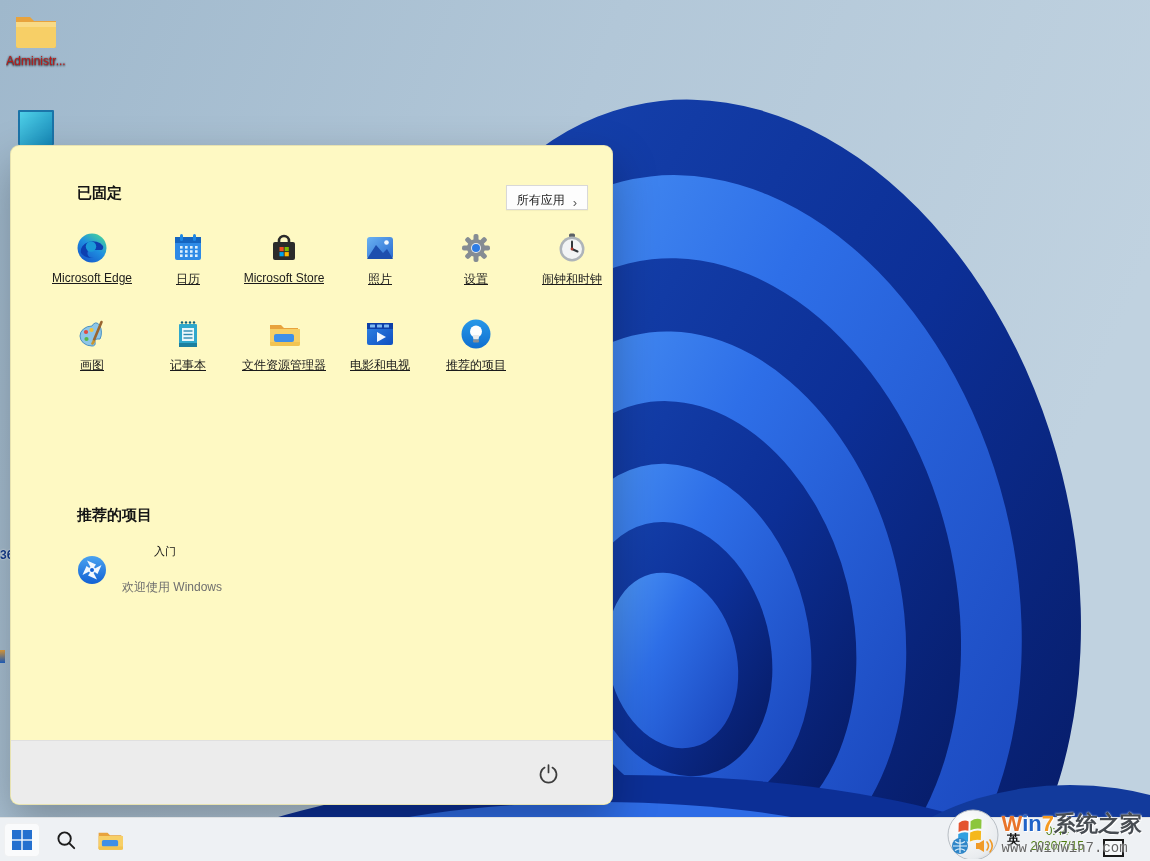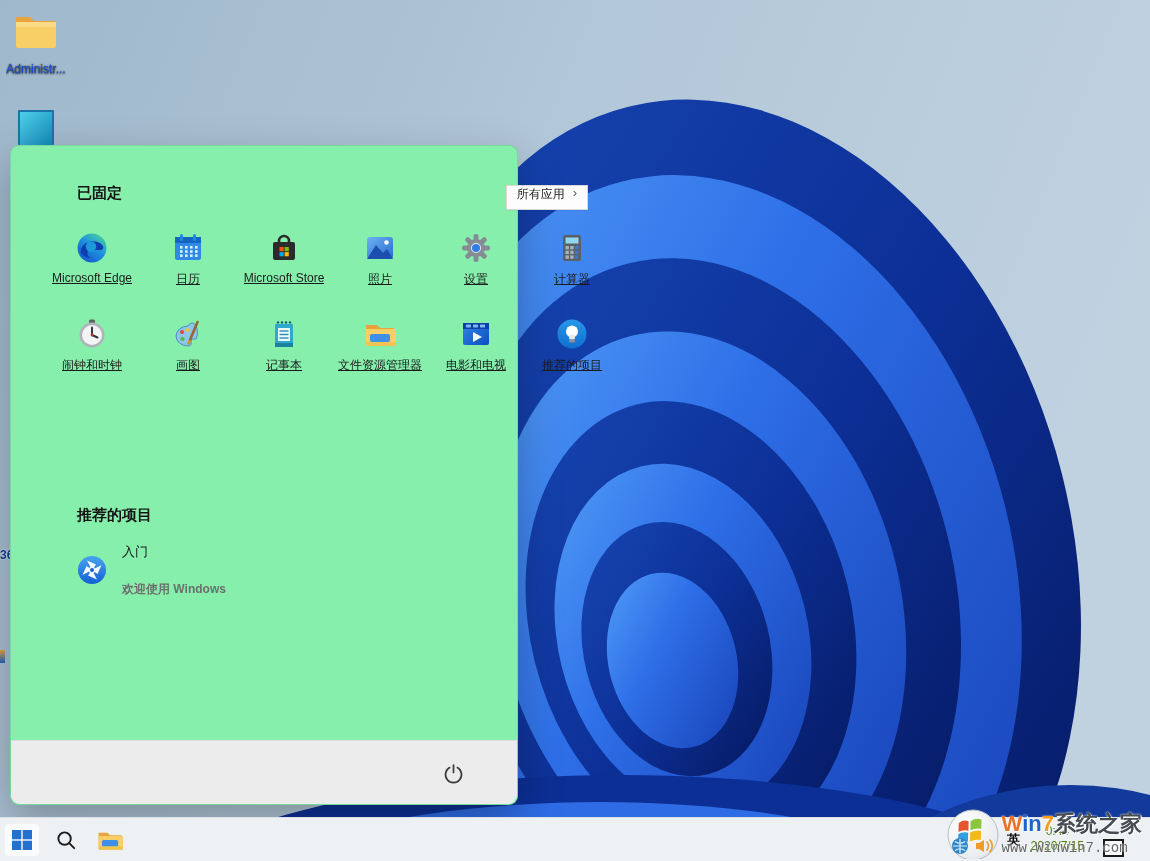--- a/index.html
+++ b/index.html
@@ -11,42 +11,42 @@
     color:#1b1b1b;
   }
   svg { display:block; }
 
   
   #wallpaper { position:absolute; inset:0; z-index:0; }
 
   
   .desktop-icon { position:absolute; width:72px; display:flex; flex-direction:column; align-items:center; z-index:1; cursor:pointer; }
   .desktop-icon .dlabel {
-    margin-top:12px; font-size:12px; color:#1d4ed8; text-align:left;
+    margin-top:4px; font-size:12px; color:#b91c1c; text-align:left;
     text-shadow:0 1px 2px rgba(0,0,0,.85), 0 0 2px rgba(0,0,0,.6);
     white-space:nowrap; max-width:72px; overflow:hidden;
   }
   #desktop-icon-2 { z-index:1; }
   .edge-frag { position:absolute; z-index:1; font-size:12px; font-weight:bold;
     color:#123a8c; text-shadow:0 0 2px #ffffff; overflow:hidden; }
 
   
   #start-menu {
-    position:absolute; left:10px; top:145px; width:508px; height:660px;
-    background:#86efac; border:1px solid rgba(0,0,0,.09); border-radius:9px;
+    position:absolute; left:10px; top:145px; width:603px; height:660px;
+    background:#fef9c3; border:1px solid rgba(0,0,0,.09); border-radius:9px;
     box-shadow:0 18px 45px rgba(0,0,0,.28); z-index:5;
   }
   .section-header { position:absolute; font-size:15px; font-weight:bold; color:#151515; }
   #pinned-header { left:66px; top:38px; }
   #recommended-header { left:66px; top:360px; }
 
   #all-apps-btn {
     position:absolute; left:495px; top:39px; width:82px; height:25px;
     background:#fdfdfd; border:1px solid #d8d8d8; border-radius:0;
-    font-size:12px; color:#1b1b1b; display:flex; align-items:flex-start; justify-content:center;
+    font-size:12px; color:#1b1b1b; display:flex; align-items:flex-end; justify-content:center;
     gap:8px; cursor:pointer; box-shadow:0 1px 1px rgba(0,0,0,.04);
   }
   #all-apps-btn .chev { font-size:13px; color:#5a5a5a; line-height:1; }
 
   #pinned-grid {
     position:absolute; left:33px; top:74px; width:576px;
     display:grid; grid-template-columns:repeat(6,96px); grid-auto-rows:86px;
   }
   .app-tile {
     display:flex; flex-direction:column; align-items:center; padding-top:12px;
@@ -55,22 +55,22 @@
   .app-tile .alabel {
     margin-top:7px; font-size:12px; color:#1b1b1b; text-align:center;
     max-width:94px; white-space:nowrap; overflow:hidden;
   }
 
   #recommended-item {
     position:absolute; left:56px; top:398px; width:330px; height:52px;
     display:flex; align-items:center; gap:15px; padding-left:10px;
     border-radius:5px; cursor:pointer;
   }
-  .rec-text .rtitle { font-size:13px; color:#151515; }
-  .rec-text .rsub { font-size:12px; color:#6e6e6e; margin-top:20px;font-weight:bold; }
+  .rec-text .rtitle { font-size:11px; color:#151515;margin-left:32px; }
+  .rec-text .rsub { font-size:12px; color:#6e6e6e; margin-top:20px; }
 
   #menu-footer {
     position:absolute; left:0; right:0; bottom:0; height:64px;
     background:#ececec; border-top:1px solid #e0e0e0; border-radius:0 0 9px 9px;
   }
   #user-chip { position:absolute; left:56px; top:12px; height:40px; display:flex;
     align-items:center; gap:12px; padding:0 12px; border-radius:5px; cursor:pointer; }
   #user-name { font-size:13px; color:#1b1b1b; }
   #power-btn { position:absolute; right:44px; top:12px; width:40px; height:40px;
     display:flex; align-items:center; justify-content:center; border-radius:5px; cursor:pointer; }
@@ -260,40 +260,20 @@
  <circle cx="16" cy="16" r="9" fill="#858c93"></circle>
  <circle cx="16" cy="16" r="5" fill="#e9ecef"></circle>
  <circle cx="16" cy="16" r="4" fill="#2e7ce4"></circle>
           </svg>
         </span>
         <span class="alabel">设置</span>
       </div>
       <div class="app-tile">
         <span>
           <svg width="32" height="32" viewBox="0 0 32 32">
- <rect x="7" y="3" width="18" height="26" rx="2" fill="#5a6166"></rect>
- <rect x="9.5" y="5.5" width="13" height="6" fill="#8fd8f0"></rect>
- <g>
-              <rect x="9.5" y="14" width="3.4" height="3.4" fill="#a9b2ba"></rect>
-              <rect x="14.2" y="14" width="3.4" height="3.4" fill="#a9b2ba"></rect>
-              <rect x="18.9" y="14" width="3.4" height="3.4" fill="#3a77d8"></rect>
-              <rect x="9.5" y="18.7" width="3.4" height="3.4" fill="#a9b2ba"></rect>
-              <rect x="14.2" y="18.7" width="3.4" height="3.4" fill="#a9b2ba"></rect>
-              <rect x="18.9" y="18.7" width="3.4" height="3.4" fill="#3a77d8"></rect>
-              <rect x="9.5" y="23.4" width="3.4" height="3.4" fill="#a9b2ba"></rect>
-              <rect x="14.2" y="23.4" width="3.4" height="3.4" fill="#a9b2ba"></rect>
-              <rect x="18.9" y="23.4" width="3.4" height="3.4" fill="#3a77d8"></rect>
-            </g>
-          </svg>
-        </span>
-        <span class="alabel">计算器</span>
-      </div>
-      <div class="app-tile">
-        <span>
-          <svg width="32" height="32" viewBox="0 0 32 32">
  <rect x="13" y="1.5" width="6" height="4" rx="1.5" fill="#5c6166"></rect>
  <circle cx="16" cy="17" r="12.5" fill="#aeb4b9"></circle>
  <circle cx="16" cy="17" r="10" fill="#f2f4f5"></circle>
  <line x1="16" y1="17" x2="16" y2="9.5" stroke="#32373b" stroke-width="2" stroke-linecap="round"></line>
  <line x1="16" y1="17" x2="21.5" y2="19.5" stroke="#32373b" stroke-width="2" stroke-linecap="round"></line>
  <circle cx="16" cy="17" r="1.4" fill="#b03a2e"></circle>
           </svg>
         </span>
         <span class="alabel">闹钟和时钟</span>
       </div>

